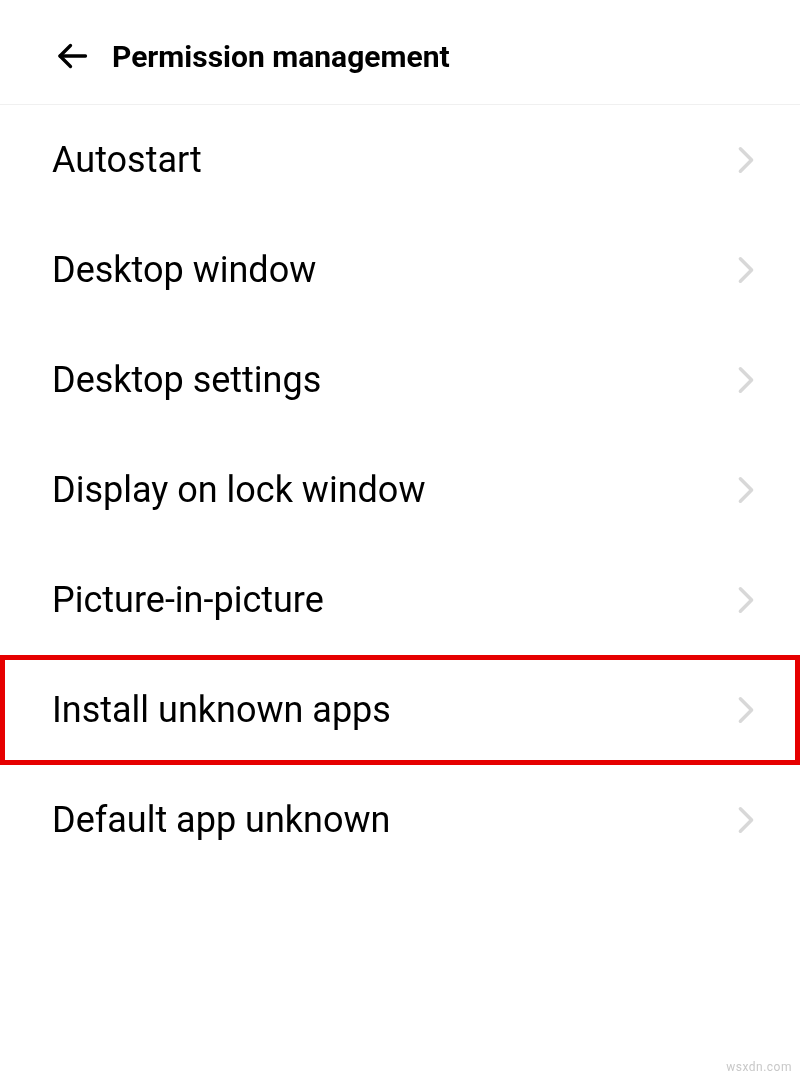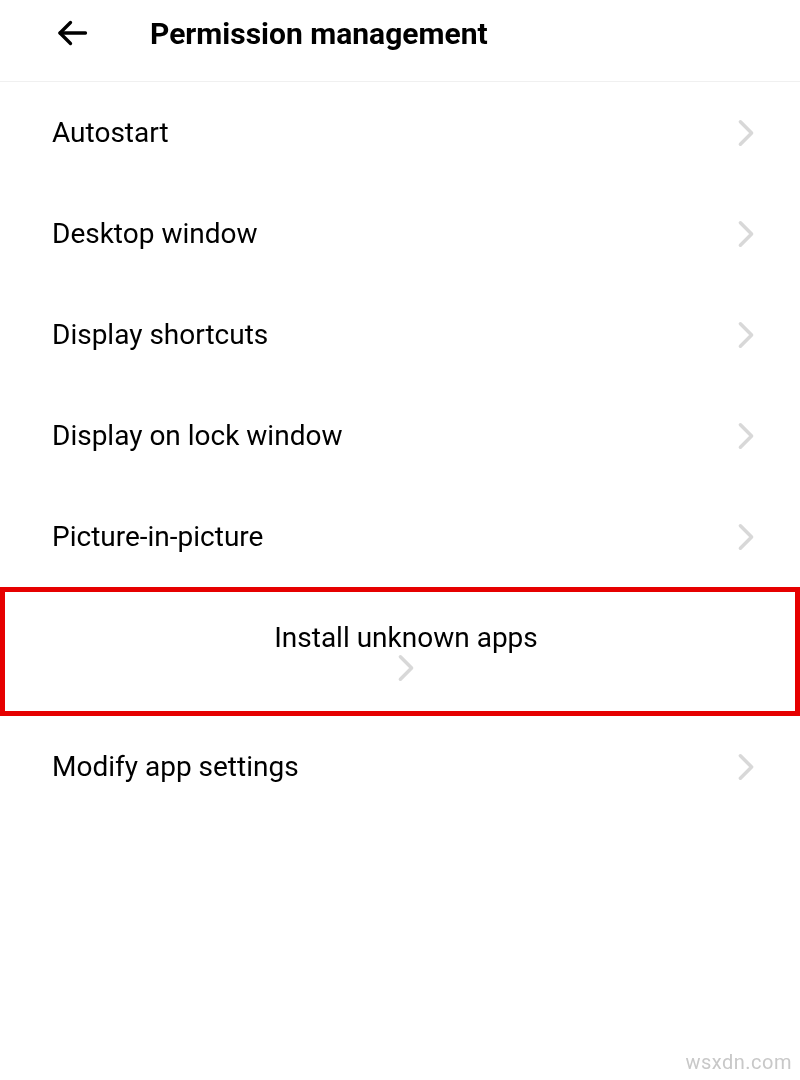--- a/index.html
+++ b/index.html
@@ -10,23 +10,22 @@
     body {
       font-family: -apple-system, BlinkMacSystemFont, "Segoe UI", Roboto, Helvetica, Arial, sans-serif;
       background: #ffffff;
       width: 800px;
       height: 1080px;
       color: #000000;
     }
     .header {
       display: flex;
       align-items: center;
-      padding: 13px 32px 28px 52px;
+      padding: 36px 32px 28px 52px;
       border-bottom: 1px solid #f0f0f0;
-      gap: 38px;
     }
     .back-icon {
       width: 40px;
       height: 40px;
       display: flex;
       align-items: center;
       justify-content: center;
       margin-right: 20px;
       cursor: pointer;
     }
@@ -44,45 +43,44 @@
     }
     .settings-item {
       display: flex;
       align-items: center;
       justify-content: space-between;
       padding: 34px 40px 34px 52px;
       cursor: pointer;
       position: relative;
     }
     .settings-item-label {
-      font-size: 28px;
+      font-size: 36px;
       font-weight: 400;
       color: #000000;
     }
     .chevron-icon {
       width: 28px;
       height: 28px;
       display: flex;
       align-items: center;
       justify-content: center;
     }
     .chevron-icon svg {
       width: 18px;
       height: 28px;
     }
     .highlighted {
       border: 5px solid #e60000;
       padding: 29px 35px 29px 47px;
-      flex-direction: column;
     }
     .watermark {
       position: absolute;
       bottom: 6px;
       right: 8px;
-      font-size: 20px;
+      font-size: 12px;
       color: #c8c8c8;
       font-weight: 400;
       letter-spacing: 0.5px;
     }
   </style>
 </head>
 <body>
 
 <div class="header">
   <div class="back-icon">
@@ -108,21 +106,21 @@
   <div class="settings-item">
     <span class="settings-item-label">Desktop window</span>
     <span class="chevron-icon">
       <svg viewBox="0 0 12 20" fill="none" stroke="#d8d8d8" stroke-width="2.5" stroke-linecap="round" stroke-linejoin="round">
         <polyline points="2 2 10 10 2 18"></polyline>
       </svg>
     </span>
   </div>
 
   <div class="settings-item">
-    <span class="settings-item-label">Display shortcuts</span>
+    <span class="settings-item-label">Desktop settings</span>
     <span class="chevron-icon">
       <svg viewBox="0 0 12 20" fill="none" stroke="#d8d8d8" stroke-width="2.5" stroke-linecap="round" stroke-linejoin="round">
         <polyline points="2 2 10 10 2 18"></polyline>
       </svg>
     </span>
   </div>
 
   <div class="settings-item">
     <span class="settings-item-label">Display on lock window</span>
     <span class="chevron-icon">
@@ -145,21 +143,21 @@
   <div class="settings-item highlighted">
     <span class="settings-item-label">Install unknown apps</span>
     <span class="chevron-icon">
       <svg viewBox="0 0 12 20" fill="none" stroke="#d8d8d8" stroke-width="2.5" stroke-linecap="round" stroke-linejoin="round">
         <polyline points="2 2 10 10 2 18"></polyline>
       </svg>
     </span>
   </div>
 
   <div class="settings-item">
-    <span class="settings-item-label">Modify app settings</span>
+    <span class="settings-item-label">Default app unknown</span>
     <span class="chevron-icon">
       <svg viewBox="0 0 12 20" fill="none" stroke="#d8d8d8" stroke-width="2.5" stroke-linecap="round" stroke-linejoin="round">
         <polyline points="2 2 10 10 2 18"></polyline>
       </svg>
     </span>
   </div>
 
 </div>
 
 <div class="watermark">wsxdn.com</div>

